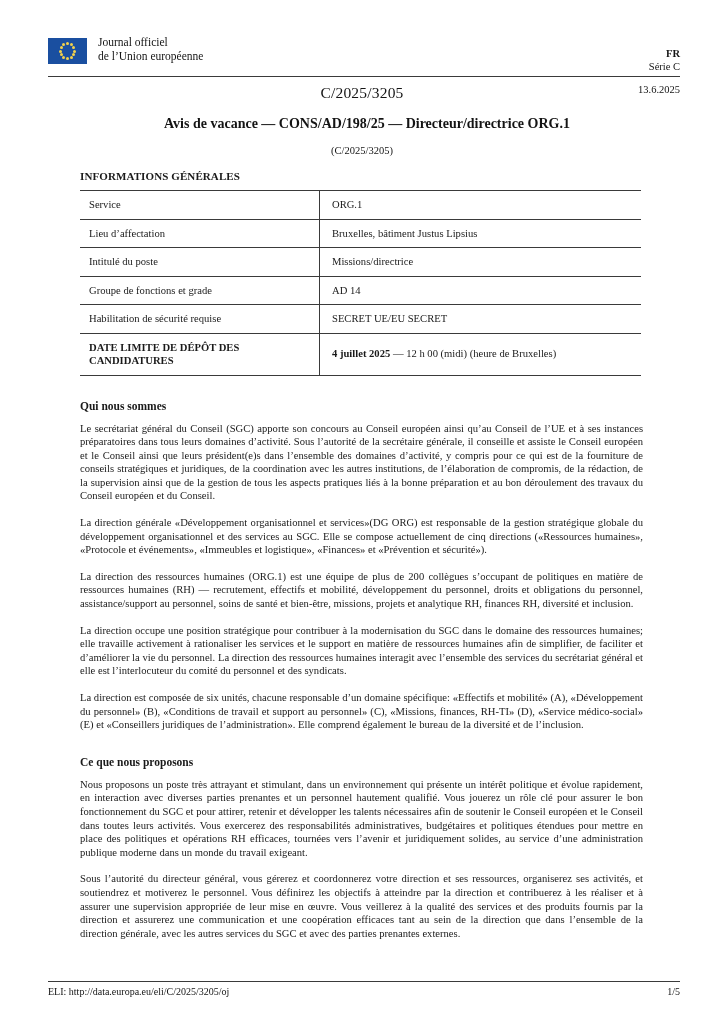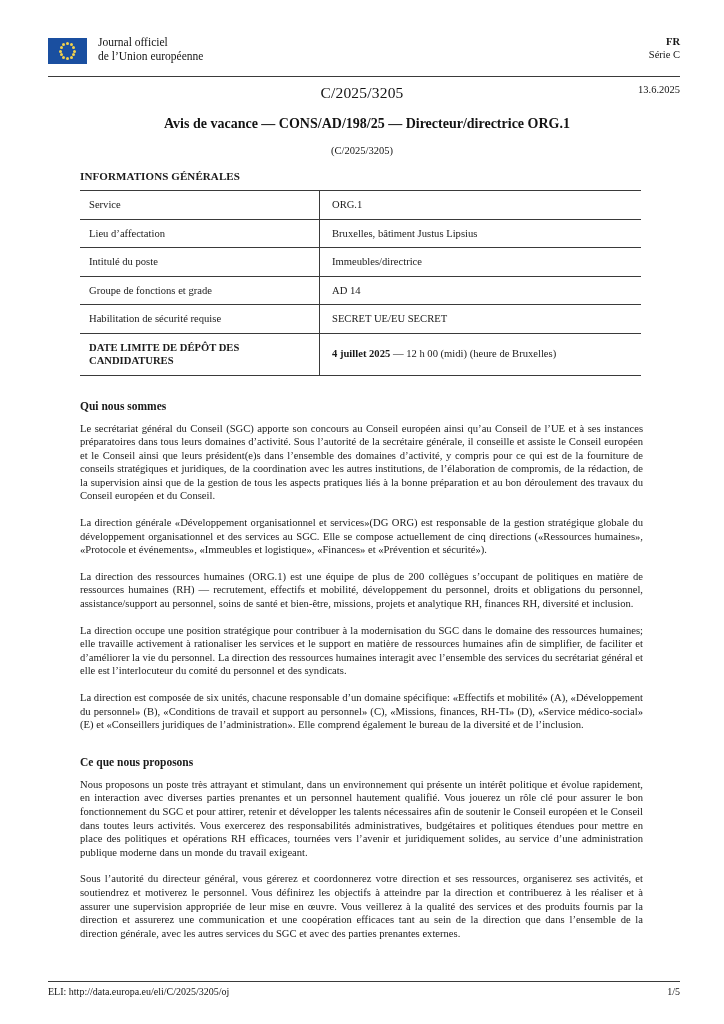--- a/index.html
+++ b/index.html
@@ -56,21 +56,21 @@
   .mast-title {
     margin-left: 11px;
     font-size: 11.5px;
     line-height: 13.5px;
     color: #141414;
     white-space: nowrap;
   }
   .mast-right {
     position: absolute;
     right: 0;
-    top: 0;
+    top: 12px;
     text-align: right;
     font-size: 10.5px;
     line-height: 12.5px;
     font-weight: bold;
     color: #141414;
   }
   .mast-right .serie { font-weight: normal; }
   .mast-rule {
     position: absolute;
     left: 48px;
@@ -247,21 +247,21 @@
           <tr>
             <td class="lbl">Service</td>
             <td class="val">ORG.1</td>
           </tr>
           <tr>
             <td class="lbl">Lieu d’affectation</td>
             <td class="val">Bruxelles, bâtiment Justus Lipsius</td>
           </tr>
           <tr>
             <td class="lbl">Intitulé du poste</td>
-            <td class="val">Immeubles/directrice</td>
+            <td class="val">Missions/directrice</td>
           </tr>
           <tr>
             <td class="lbl">Groupe de fonctions et grade</td>
             <td class="val">AD 14</td>
           </tr>
           <tr>
             <td class="lbl">Habilitation de sécurité requise</td>
             <td class="val">SECRET UE/EU SECRET</td>
           </tr>
           <tr class="deadline">

